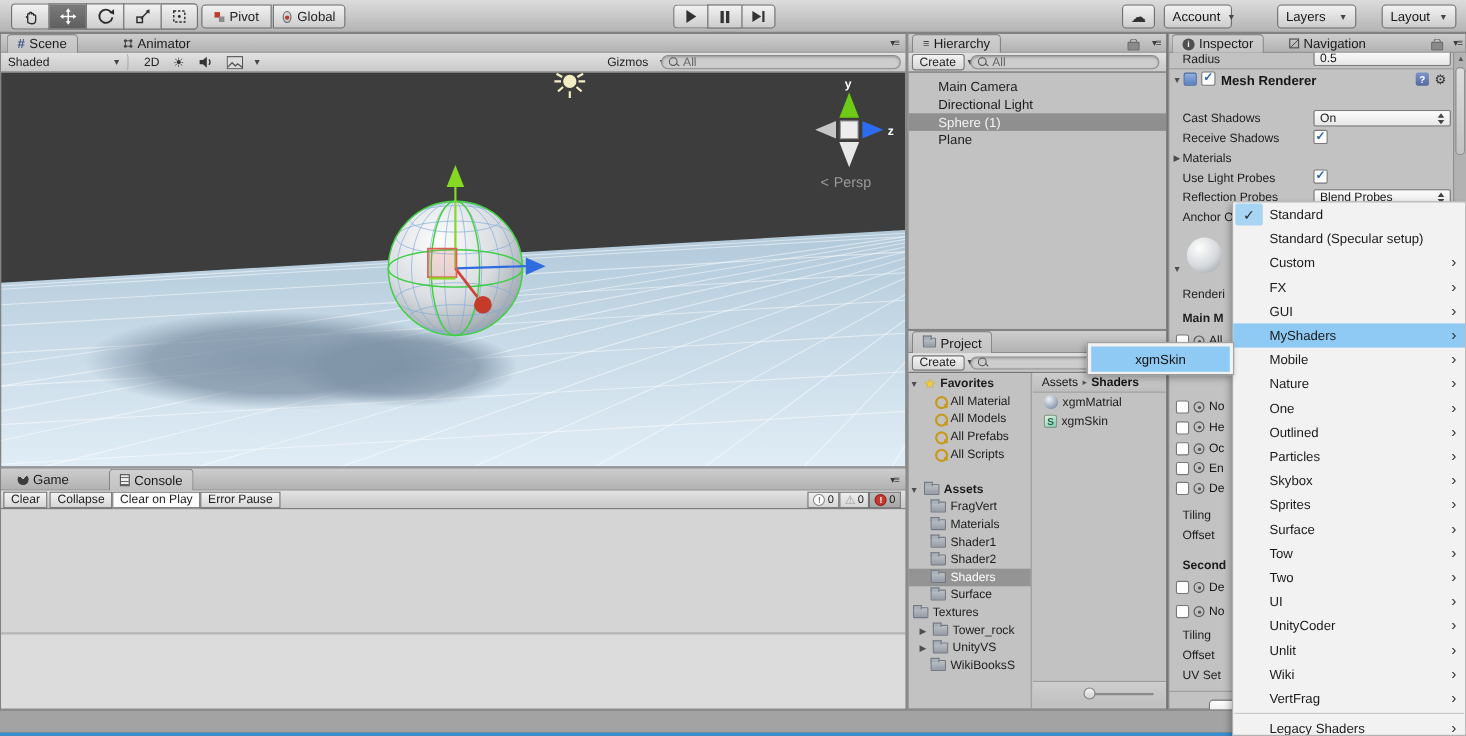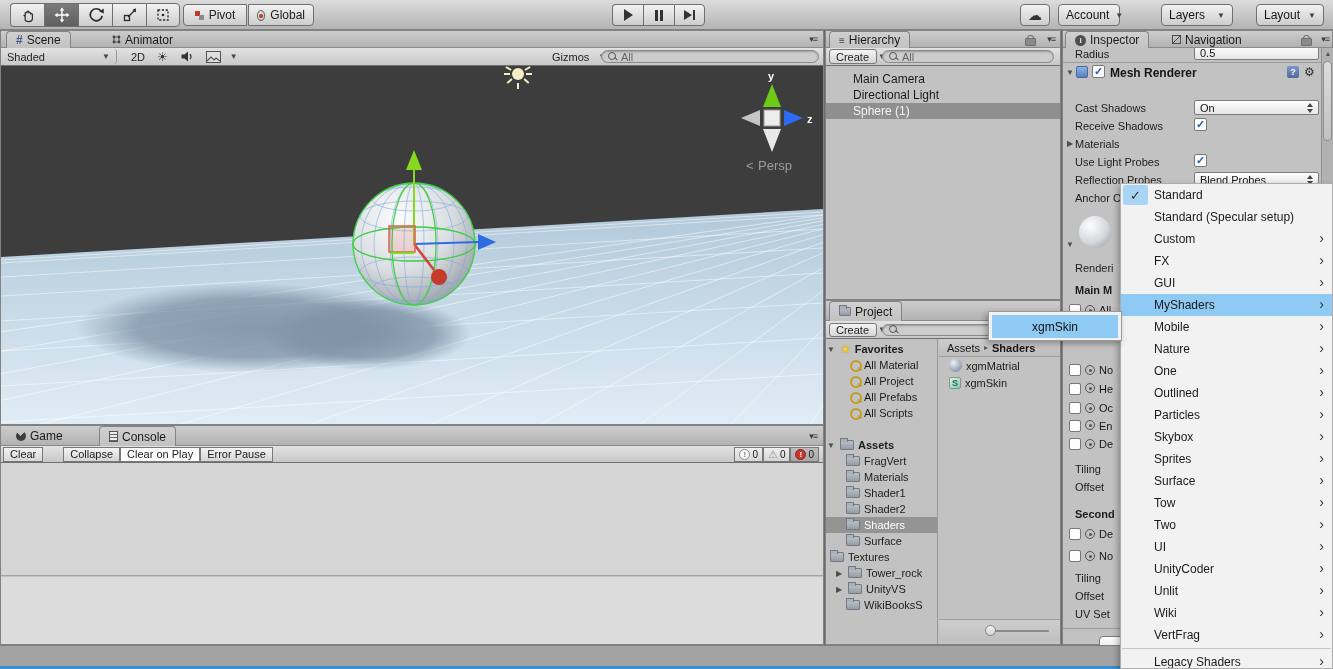--- a/index.html
+++ b/index.html
@@ -334,21 +334,21 @@
       <div class="tab on" style="left:98px;height:20px">
           <span class="coni"></span>
           <span>Console</span>
         </div>
       <span class="pm" style="right:6px;top:5px">▾≡</span>
     </div>
     <div class="mbar" style="top:20px;height:17px">
       <div class="mini" style="margin-left:2px;border-radius:0">
           <span>Clear</span>
         </div>
-      <div class="mini" style="margin-left:20px;border-radius:0">
+      <div class="mini" style="margin-left:2px;border-radius:0">
           <span>Collapse</span>
         </div>
       <div class="mini onw" style="border-radius:0">
           <span>Clear on Play</span>
         </div>
       <div class="mini" style="border-radius:0">
           <span>Error Pause</span>
         </div>
       <div style="position:absolute;right:4px;top:1px;display:flex">
         <div class="counter">
@@ -390,20 +390,23 @@
     </div>
     <div class="r" style="left:0;top:40px;right:0">
       <div class="hrow">
           <span>Main Camera</span>
         </div>
       <div class="hrow">
           <span>Directional Light</span>
         </div>
       <div class="hrow sel">
           <span>Sphere (1)</span>
+        </div>
+      <div class="hrow">
+          <span>Plane</span>
         </div>
     </div>
   </div>
 
   <div class="r panel" style="left:825px;top:300px;width:236px;height:345px">
     <div class="tabstrip" style="height:20px">
       <div class="tab on" style="left:3px;height:20px">
           <span class="fold" style="width:12px;height:9px"></span>
           <span>Project</span>
         </div>
@@ -424,21 +427,21 @@
             <span class="arr">▼</span>
             <span class="star">★</span>
             <b>Favorites</b>
           </div>
         <div class="trow" style="padding-left:24px">
             <span class="mag y"></span>
             <span>All Material</span>
           </div>
         <div class="trow" style="padding-left:24px">
             <span class="mag y"></span>
-            <span>All Project</span>
+            <span>All Models</span>
           </div>
         <div class="trow" style="padding-left:24px">
             <span class="mag y"></span>
             <span>All Prefabs</span>
           </div>
         <div class="trow" style="padding-left:24px">
             <span class="mag y"></span>
             <span>All Scripts</span>
           </div>
         <div style="height:16px"></div>

